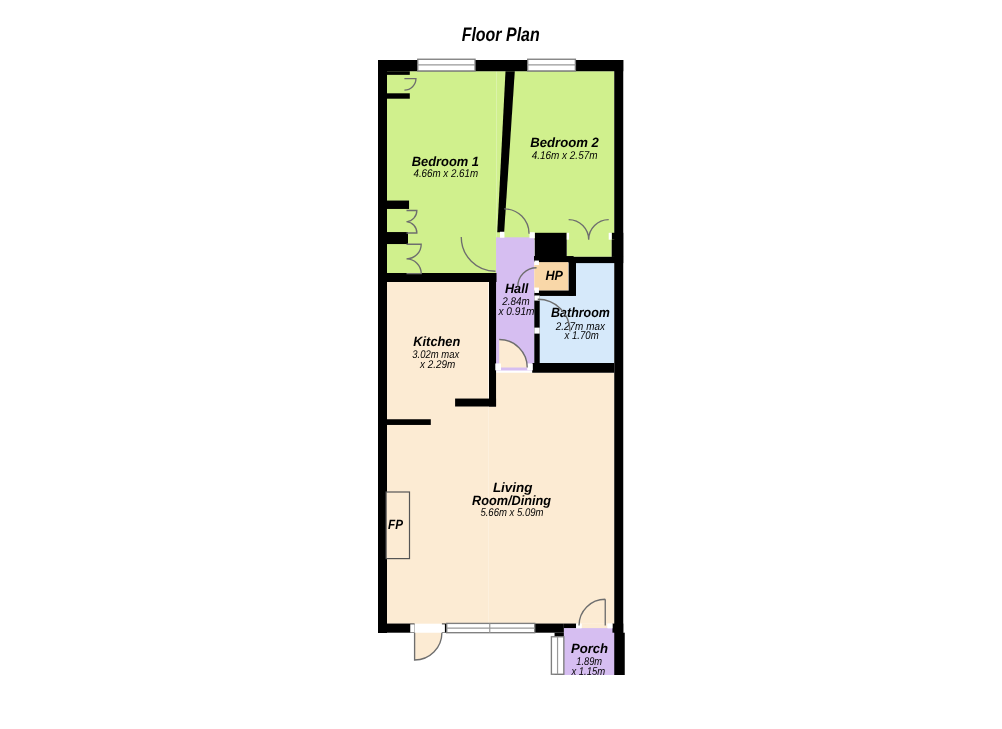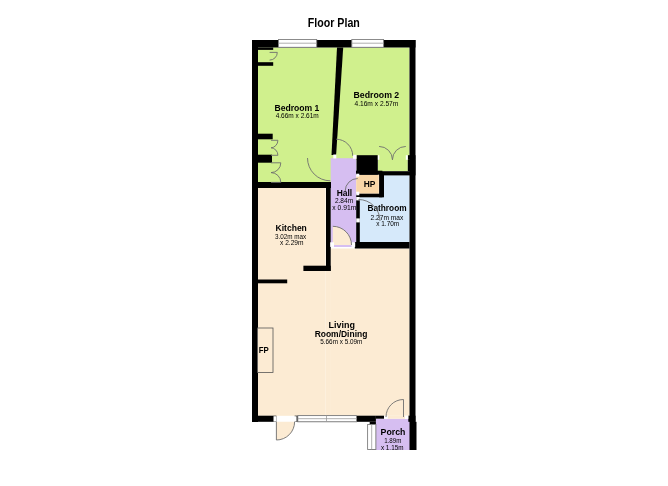--- a/index.html
+++ b/index.html
@@ -1,16 +1,16 @@
 <!DOCTYPE html>
 <html><head>
 <meta charset="utf-8">
 <style>
   html,body{margin:0;padding:0;background:#ffffff;}
-  .wrap{width:668px;height:450px;position:relative;font-family:"Liberation Sans",sans-serif;}
+  .wrap{width:668px;height:450px;position:relative;font-family:"Liberation Sans",sans-serif;font-style:italic;}
   svg{position:absolute;left:0;top:0;}
   text{fill:#000;}
   .lbl{font-weight:bold;font-size:9px;}
   .dim{font-size:7.5px;}
 </style>
 </head>
 <body>
 <div class="wrap">
 <svg width="668" height="486" viewBox="0 0 668 486">
 

